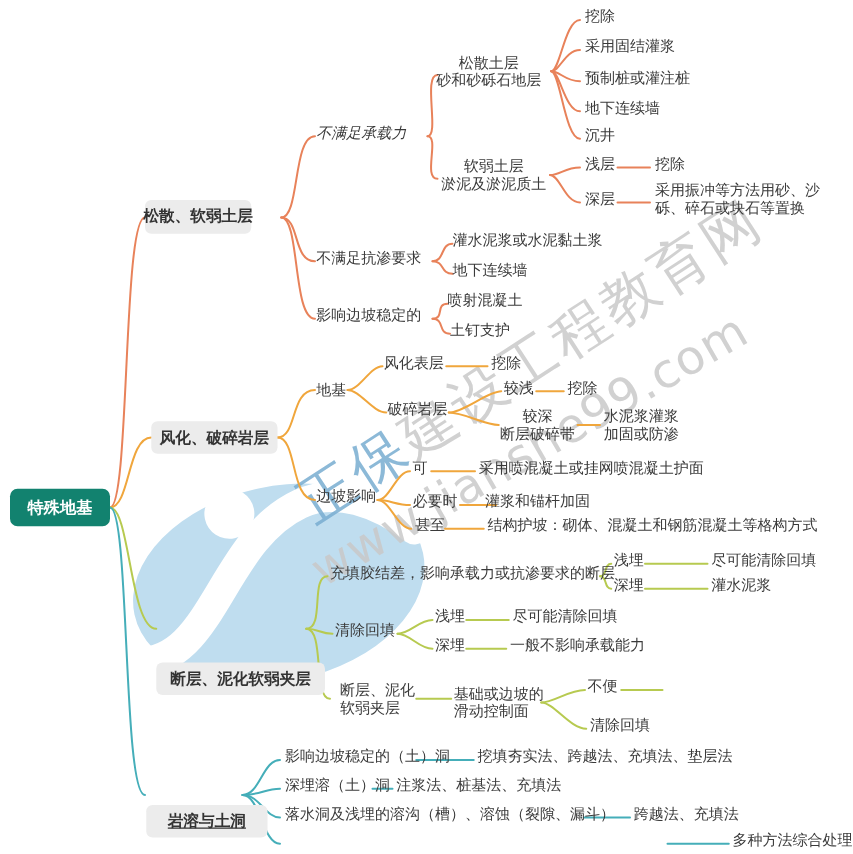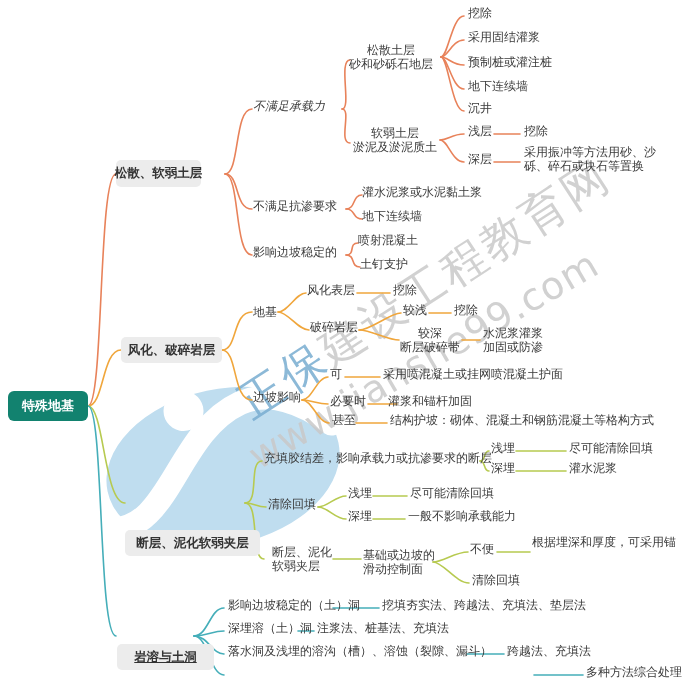--- a/index.html
+++ b/index.html
@@ -176,21 +176,20 @@
 <div class="n" style="left:272px;top:545px;">
   <div>断层、泥化</div>
   <div>软弱夹层</div>
 </div>
 <div class="n" style="left:363px;top:548px;">
   <div>基础或边坡的</div>
   <div>滑动控制面</div>
 </div>
 <div class="n" style="left:470px;top:542px;">不便</div>
 <div class="n" style="left:532px;top:535px;">
-  <div>根据埋深和厚度，可采用锚</div>
 </div>
 <div class="n" style="left:472px;top:573px;">清除回填</div>
 
 <div class="n" style="left:228px;top:598px;">影响边坡稳定的（土）洞</div>
 <div class="n" style="left:382px;top:598px;">挖填夯实法、跨越法、充填法、垫层法</div>
 <div class="n" style="left:228px;top:621px;">深埋溶（土）洞</div>
 <div class="n" style="left:317px;top:621px;">注浆法、桩基法、充填法</div>
 <div class="n" style="left:228px;top:644px;">落水洞及浅埋的溶沟（槽）、溶蚀（裂隙、漏斗）</div>
 <div class="n" style="left:507px;top:644px;">跨越法、充填法</div>
 <div class="n" style="left:230px;top:694px;">岩溶地区地貌、地质、水文条件复杂及塌陷量大、影响范围大的地段</div>

